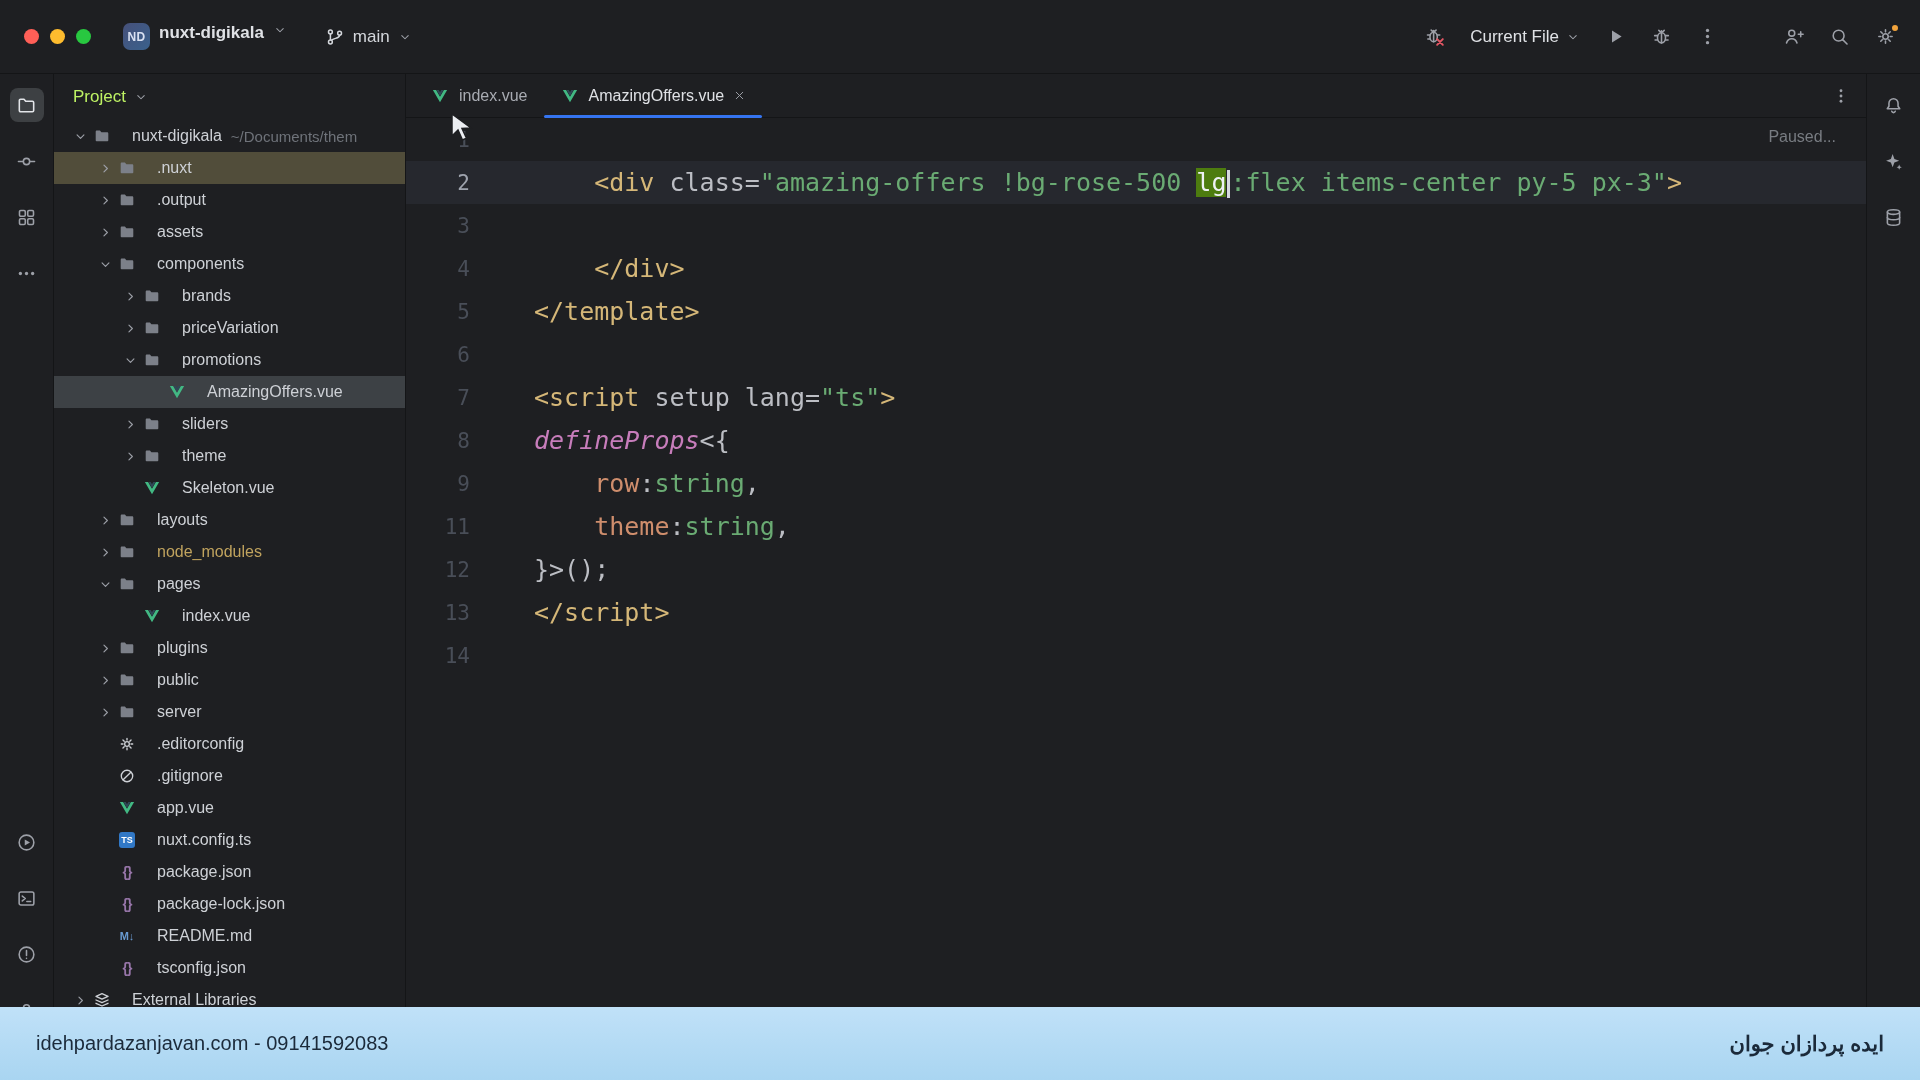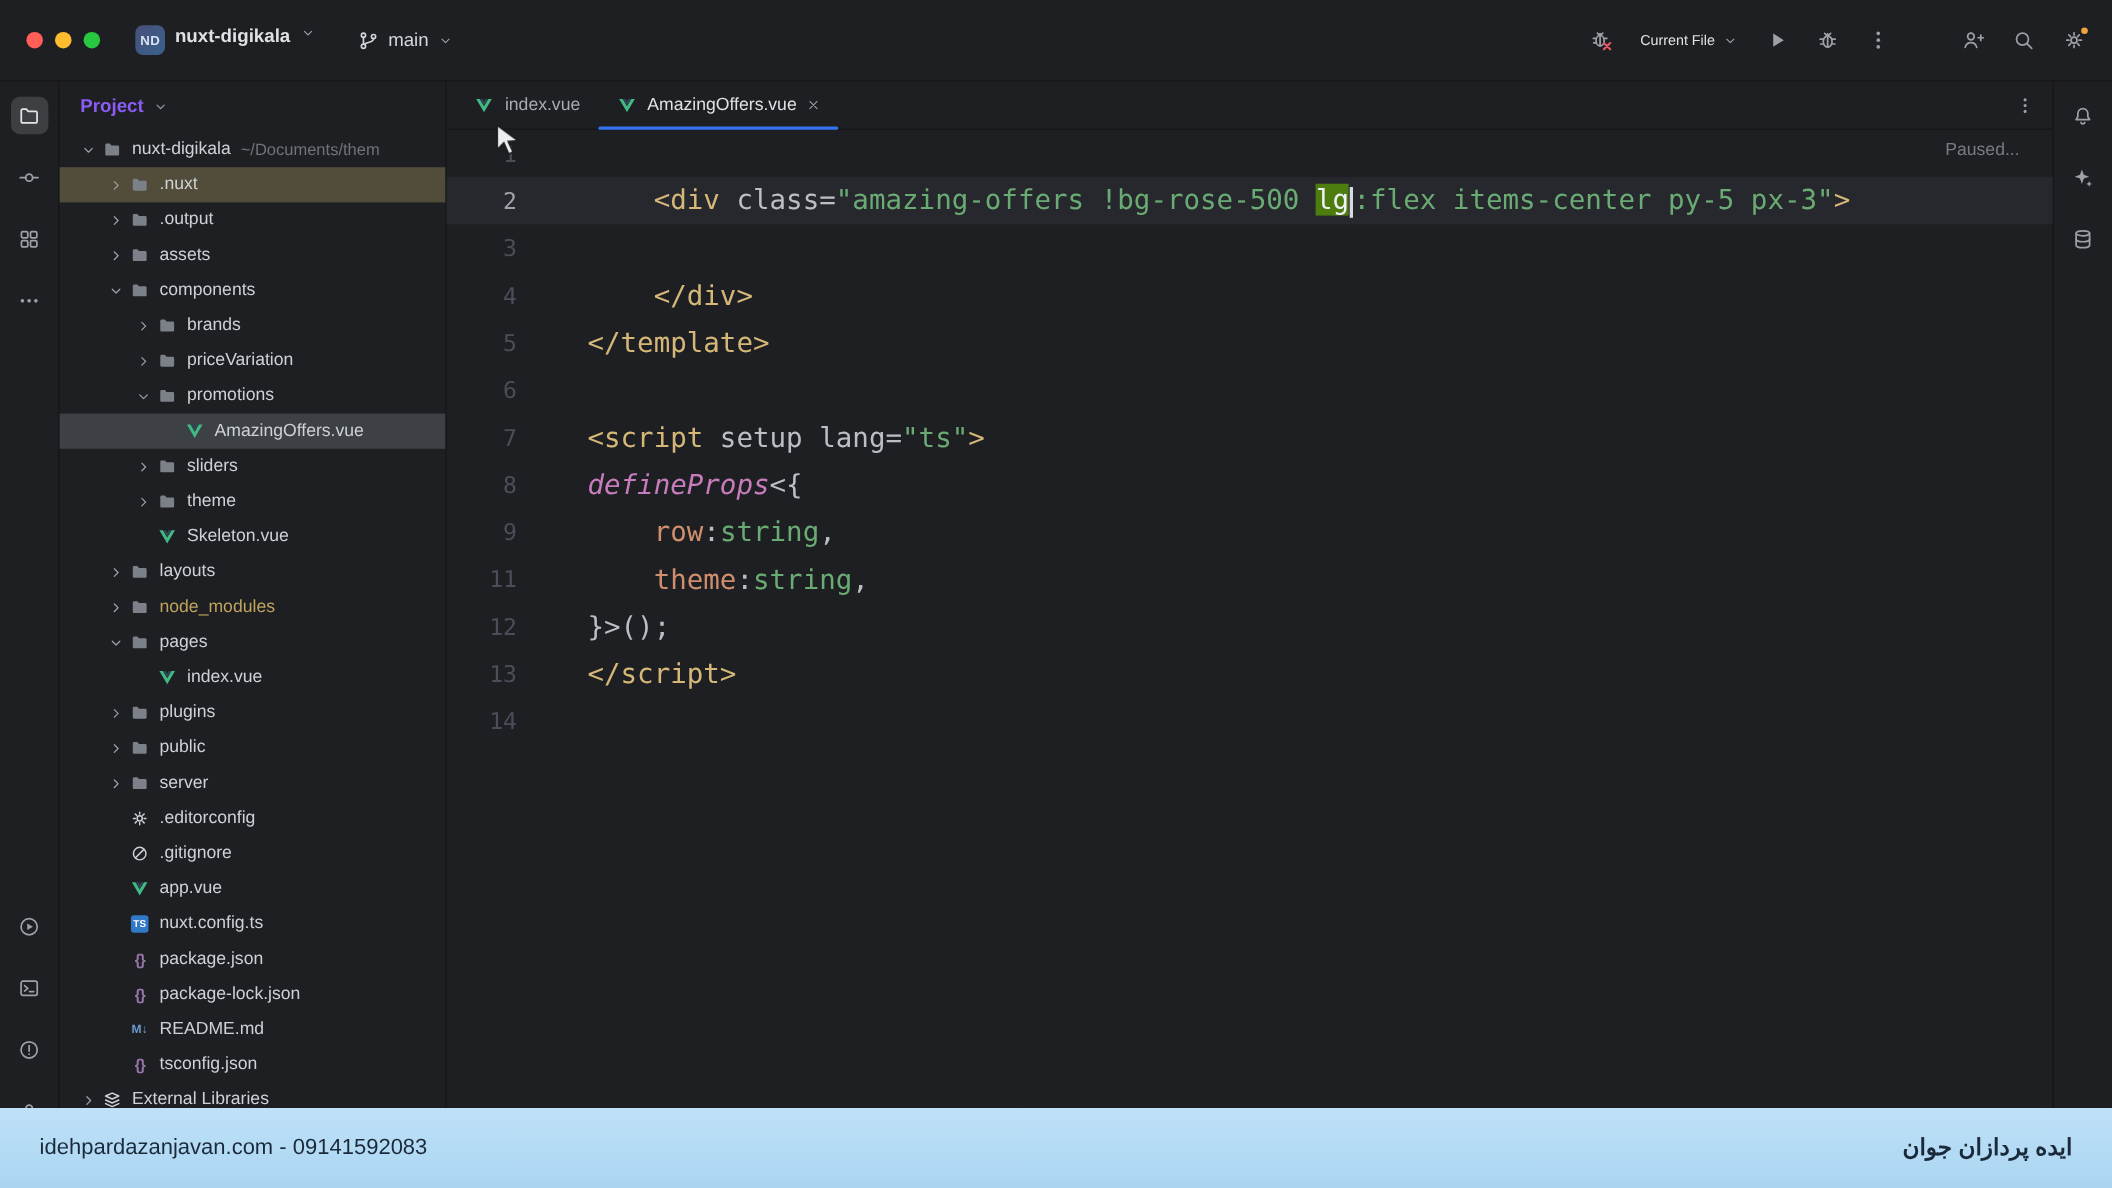--- a/index.html
+++ b/index.html
@@ -20,45 +20,45 @@
   .light { width: 15px; height: 15px; border-radius: 50%; }
   .light.red { background: #ff5f57; }
   .light.yellow { background: #febc2e; }
   .light.green { background: #28c840; }
   .proj-widget { display: flex; align-items: flex-start; gap: 9px; font-size: 17px; font-weight: 600; color: #dfe1e5; cursor: default; }
   .nd-badge { width: 27px; height: 27px; border-radius: 7px; background: linear-gradient(135deg,#46507a,#3a618c); color: #d9e1f2; font-size: 12px; font-weight: 700; display: flex; align-items: center; justify-content: center; letter-spacing: .3px; }
   .chevron { color: #9da0a8; }
   .branch-widget { margin-left: 38px; display: flex; align-items: center; gap: 8px; font-size: 17px; font-weight: 400; color: #d3d6db; }
   .tb-right { margin-left: auto; display: flex; align-items: center; gap: 25px; color: #9da0a8; }
   .tb-right svg { width: 21px; height: 21px; }
-  .runconf { display: flex; align-items: center; gap: 7px; color: #dfe1e5; font-size: 13px; text-align: right; }
+  .runconf { display: flex; align-items: center; gap: 7px; color: #dfe1e5; font-size: 17px; text-align: right; }
   .tbtn.gap { margin-left: 40px; }
   .gear-wrap { position: relative; }
   .dot { position: absolute; top: -3px; right: -4px; width: 10px; height: 10px; border-radius: 50%; background: #f2a33c; border: 2px solid #1e1f22; }
 
   
   .main { display: flex; height: 1006px; }
   .rail { width: 54px; flex: none; display: flex; flex-direction: column; align-items: center; padding: 14px 0 53px; gap: 22px; }
   .rail.left { border-right: 1px solid #141517; }
   .rail.right { border-left: 1px solid #141517; }
   .rail .spacer { flex: 1; }
   .ric { width: 34px; height: 34px; border-radius: 8px; color: #9da0a8; display: flex; align-items: center; justify-content: center; }
   .ric svg { width: 21px; height: 21px; }
   .ric.active { background: #3d4043; color: #e3e5e9; }
 
   
   .project-panel { width: 352px; flex: none; display: flex; flex-direction: column; border-right: 1px solid #141517; }
-  .panel-header { height: 46px; flex: none; display: flex; align-items: center; gap: 8px; padding: 0 19px; font-size: 17px; font-weight: 700; color: #8b5cf6; text-align: right; }
+  .panel-header { height: 46px; flex: none; display: flex; align-items: center; gap: 8px; padding: 0 19px; font-size: 17px; font-weight: 400; color: #bef264; text-align: right; }
   .tree { flex: 1; overflow: hidden; }
   .tree-row { height: 32px; display: flex; align-items: center; font-size: 16px; color: #ced1d6; white-space: nowrap; cursor: default; }
   .tree-row.selected { background: #3d4145; }
   .tree-row.highlight { background: #514d3a; }
   .chev { width: 24px; flex: none; display: flex; align-items: center; justify-content: center; color: #9da0a8; }
   .chev svg { width: 15px; height: 15px; }
-  .t-ic { width: 20px; height: 20px; flex: none; display: flex; align-items: center; justify-content: center; margin-right: 8px; }
+  .t-ic { width: 20px; height: 20px; flex: none; display: flex; align-items: center; justify-content: center; margin-right: 20px; }
   .t-ic svg { width: 18px; height: 18px; }
   .t-label.gold { color: #c0a35e; }
   .t-suffix { color: #6f737a; margin-left: 9px; font-size: 15px; }
   .ts-badge { width: 16px; height: 16px; border-radius: 3px; background: #3178c6; color: #fff; font-size: 9px; font-weight: 700; display: flex; align-items: center; justify-content: center; }
   .braces-ic { color: #9876aa; font-size: 14px; font-weight: 700; letter-spacing: -1px; }
   .md-ic { color: #699bd2; font-size: 11px; font-weight: 700; }
 
   
   .editor-zone { flex: 1; min-width: 0; display: flex; flex-direction: column; }
   .tab-strip { height: 44px; flex: none; display: flex; align-items: stretch; padding-left: 8px; border-bottom: 1px solid #141517; }

